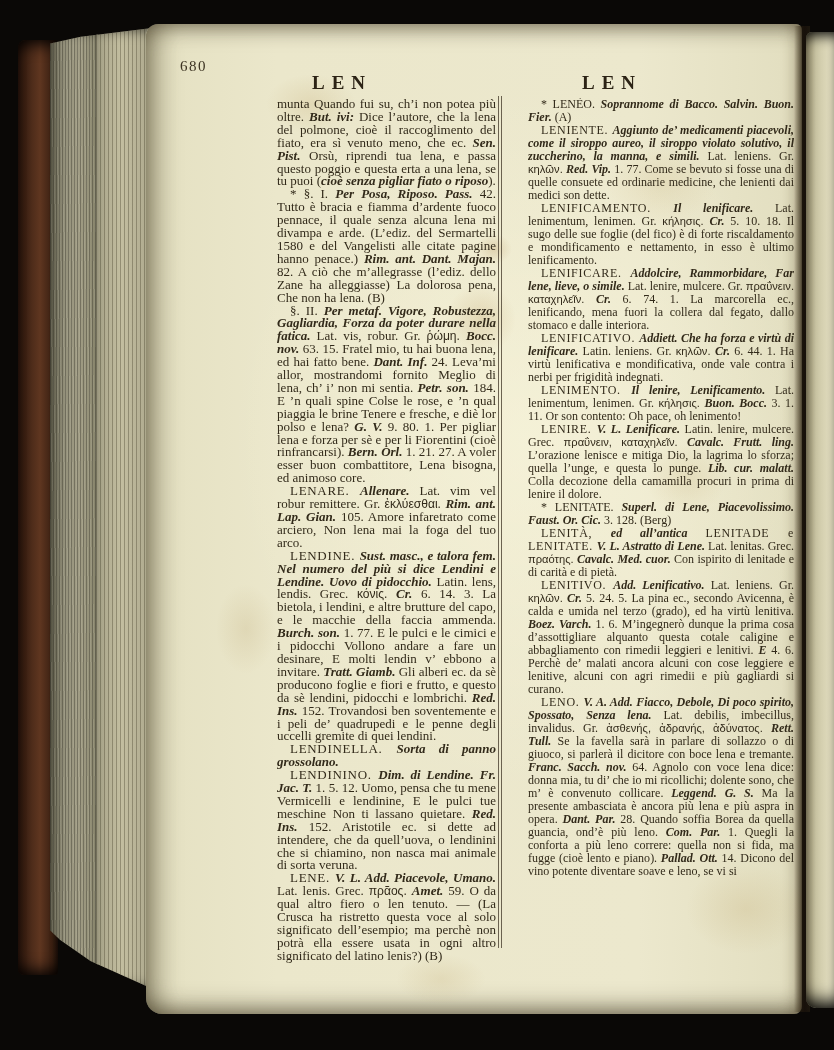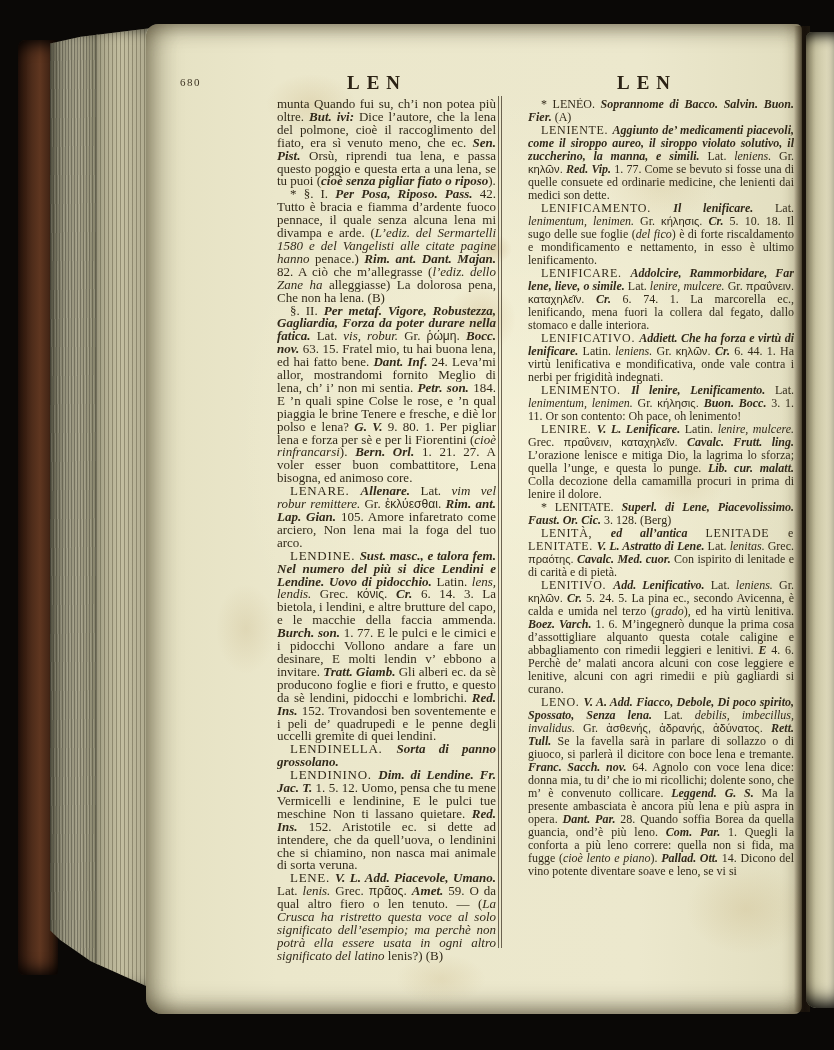--- a/index.html
+++ b/index.html
@@ -49,36 +49,36 @@
     background:linear-gradient(90deg,rgba(30,22,12,0) 0%,rgba(44,33,16,.55) 40%,#17100a 68%,rgba(60,48,26,.35) 100%);}
   .facing{position:absolute;left:806px;top:32px;width:28px;height:976px;
     background:linear-gradient(90deg,#8e8666 0%,#c8c3a2 35%,#e0dbbc 75%,#e6e1c3 100%);
     border-radius:6px 0 0 10px;
     box-shadow:inset 0 12px 14px -9px #000,inset 0 -16px 18px -10px #000;}
 
   
   .spot{position:absolute;border-radius:50%;pointer-events:none;}
 
   
-  .folio{position:absolute;left:34px;top:52px;font-size:11px;letter-spacing:1.5px;
+  .folio{position:absolute;left:34px;top:34px;font-size:15px;letter-spacing:1.5px;
     color:#3c3322;}
-  .rhead{position:absolute;top:48px;width:130px;text-align:center;font-size:19px;
+  .rhead{position:absolute;top:48px;width:130px;text-align:left;font-size:19px;
     font-weight:bold;letter-spacing:7px;color:#2c2315;}
   .rhead-left{left:166px;} .rhead-right{left:436px;}
   .divider{position:absolute;left:352px;top:72px;height:852px;width:2px;
     border-left:1px solid #4a4030;border-right:1px solid #4a4030;opacity:.8;}
 
   .col{position:absolute;top:74px;text-align:justify;color:#322a1a;overflow:hidden;
     text-rendering:optimizeLegibility;}
   .col-left{left:131px;width:219px;height:884px;font-size:13px;line-height:12.9px;}
   .col-right{left:382px;width:266px;height:884px;font-size:12px;line-height:13px;}
   .para{text-indent:13px;}
   .para.no-indent{text-indent:0;}
   .s-r{font-style:normal;}
-  .s-i{font-style:italic;}
+  .s-i{}
   .s-bi{font-style:italic;font-weight:bold;}
   .s-g{font-family:Liberation Sans, sans-serif;font-size:.93em;}
   .s-h{letter-spacing:.7px;margin-top:31px;}
 </style>
 </head>
 <body>
 
 <div id="scene">
 
   <div class="leather"></div>

